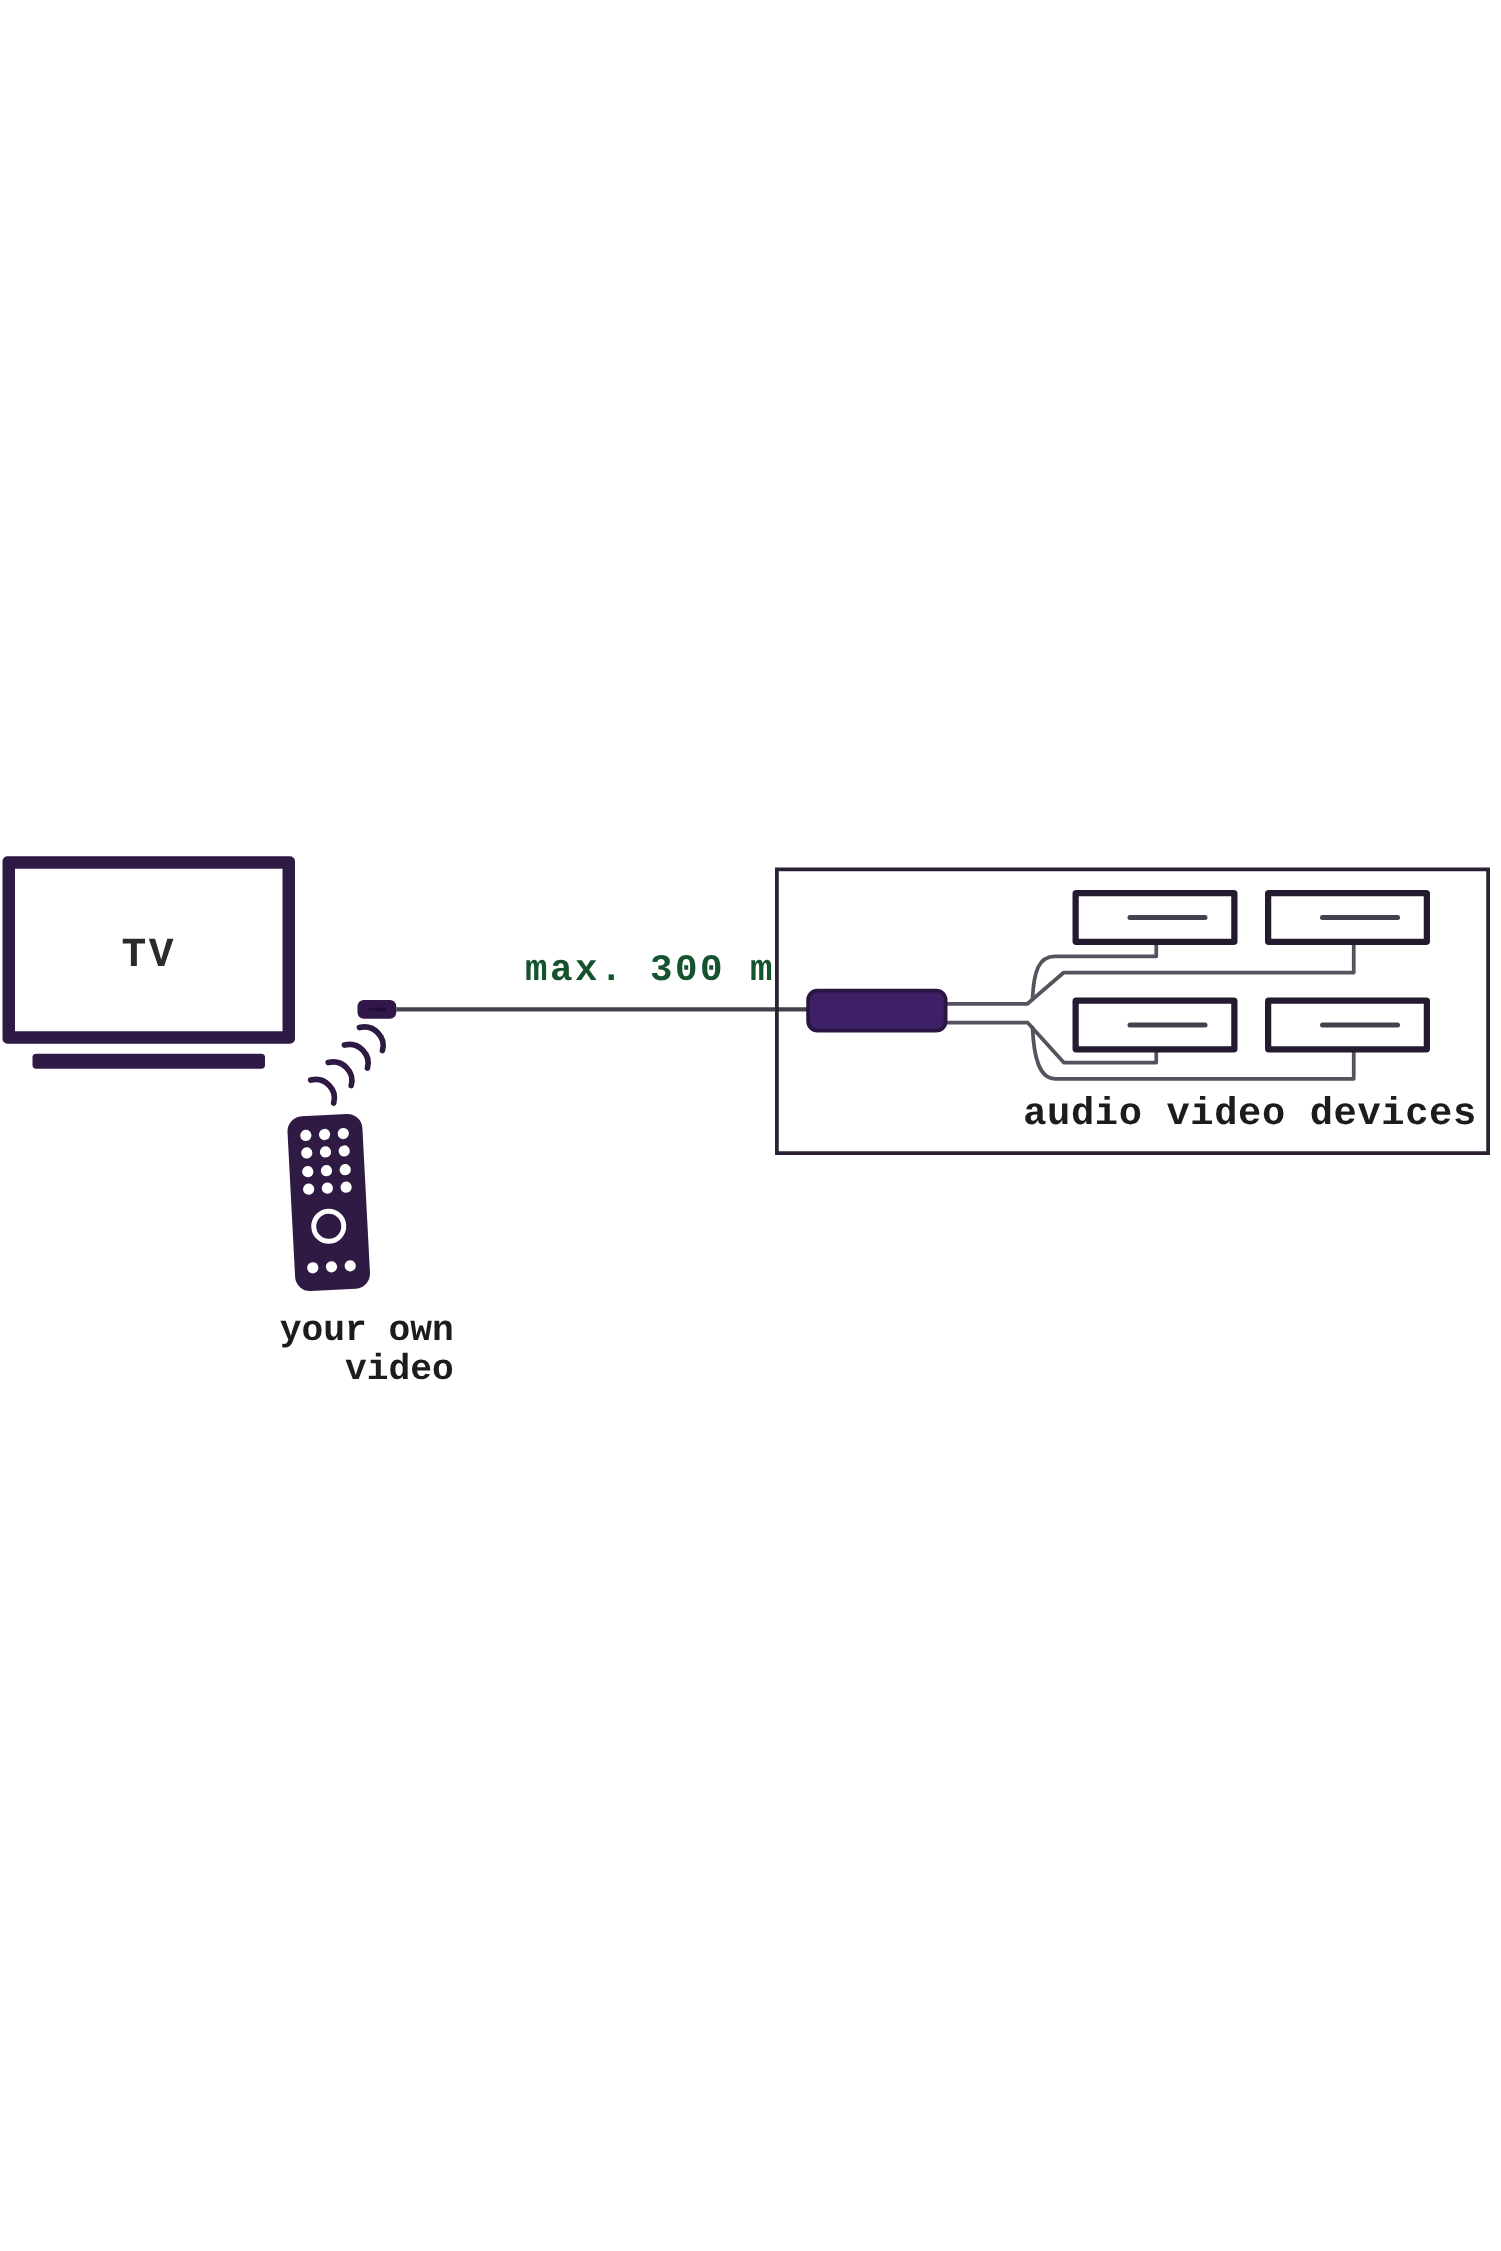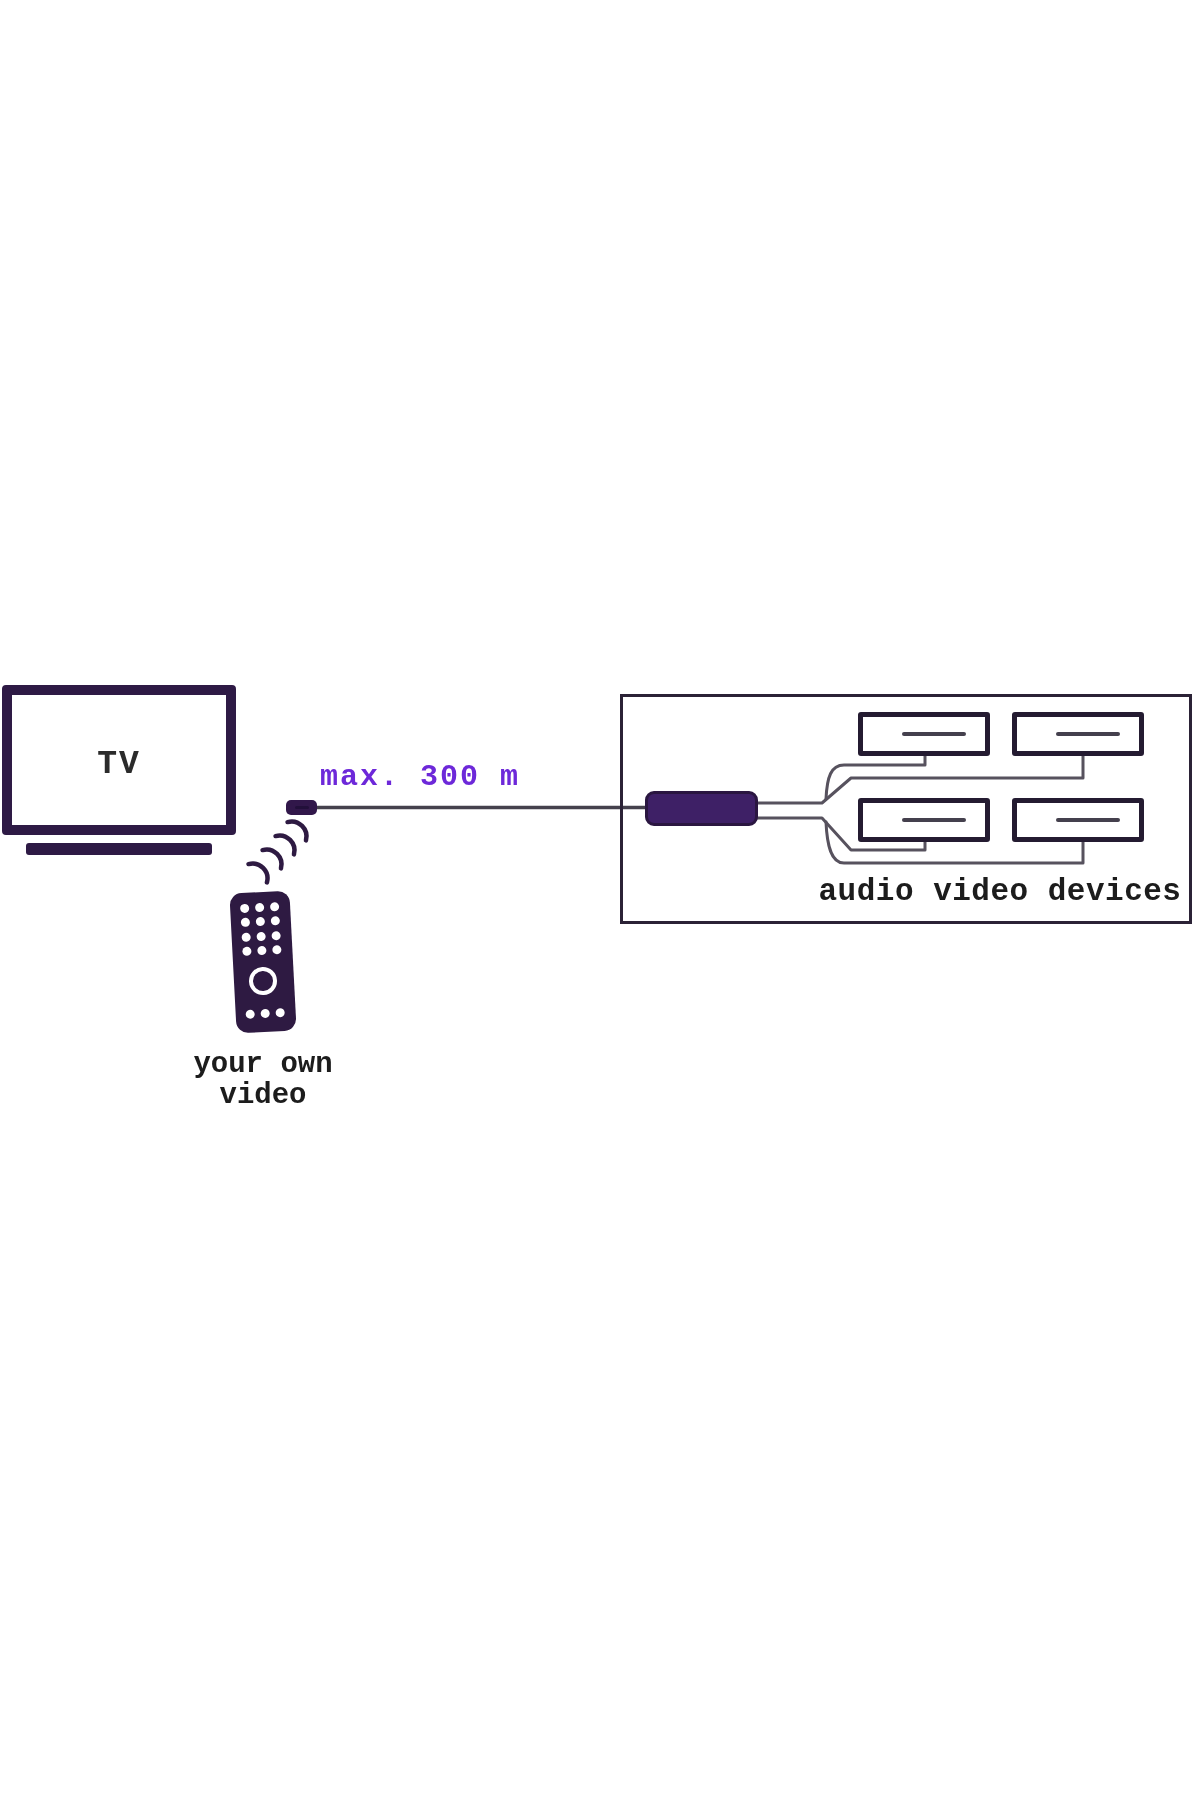--- a/index.html
+++ b/index.html
@@ -18,22 +18,22 @@
   }
   .tv-label{font-size:33px;font-weight:bold;letter-spacing:2px;color:#2b2b2b;transform:translateY(4px);}
   .tv-stand{position:absolute;left:26px;top:843px;width:186px;height:12px;background:#2e1a45;border-radius:3px;}
 
   
   .dongle{position:absolute;left:286px;top:800px;width:31px;height:15px;background:#31174a;border-radius:5px;
     display:flex;align-items:center;justify-content:center;}
   .dongle-dash{width:14px;height:3px;background:#22103a;border-radius:2px;}
 
   
-  .cable-label{position:absolute;left:320px;top:760px;width:300px;text-align:left;
-    font-size:30px;font-weight:bold;letter-spacing:2px;color:#6d28d9;}
+  .cable-label{position:absolute;left:320px;top:760px;width:300px;text-align:right;
+    font-size:30px;font-weight:bold;letter-spacing:2px;color:#14532d;}
 
   
   .avbox{position:absolute;left:620px;top:694px;width:572px;height:230px;
     border:3px solid #2b2236;box-sizing:border-box;background:transparent;}
   .transmitter{position:absolute;left:645px;top:791px;width:113px;height:35px;
     background:#3e2066;border:3px solid #2a1640;border-radius:9px;box-sizing:border-box;}
   .av-device{position:absolute;width:132px;height:44px;border:5px solid #241b31;border-radius:3px;
     background:#ffffff;box-sizing:border-box;display:flex;align-items:center;justify-content:center;}
   .dev-tl{left:858px;top:712px;}
   .dev-tr{left:1012px;top:712px;}
@@ -45,21 +45,21 @@
 
   
   .remote{position:absolute;left:233px;top:892px;width:60px;height:140px;background:#2e1a42;
     border-radius:12px;transform:rotate(-3deg);}
   .remote-grid{position:absolute;left:9.5px;top:10.5px;display:grid;
     grid-template-columns:repeat(3,9px);column-gap:6px;row-gap:5.5px;}
   .remote-btn{width:9px;height:9px;border-radius:50%;background:#ffffff;}
   .remote-ring{position:absolute;left:15px;top:74.5px;width:20px;height:20px;
     border:4.5px solid #ffffff;border-radius:50%;background:transparent;}
   .remote-bottomrow{position:absolute;left:9.5px;top:116.5px;display:flex;gap:6px;}
-  .remote-label{position:absolute;left:163px;top:1049px;width:200px;text-align:center;
+  .remote-label{position:absolute;left:163px;top:1049px;width:200px;text-align:right;
     font-size:29px;font-weight:bold;line-height:31px;color:#1c1c1c;}
 </style>
 </head>
 <body>
 
 <div class="canvas">
 
   <svg class="wires" width="1201" height="1801" viewBox="0 0 1201 1801">
 
     <line x1="317" y1="807.5" x2="650" y2="807.5" stroke="#45414d" stroke-width="3.5"></line>

